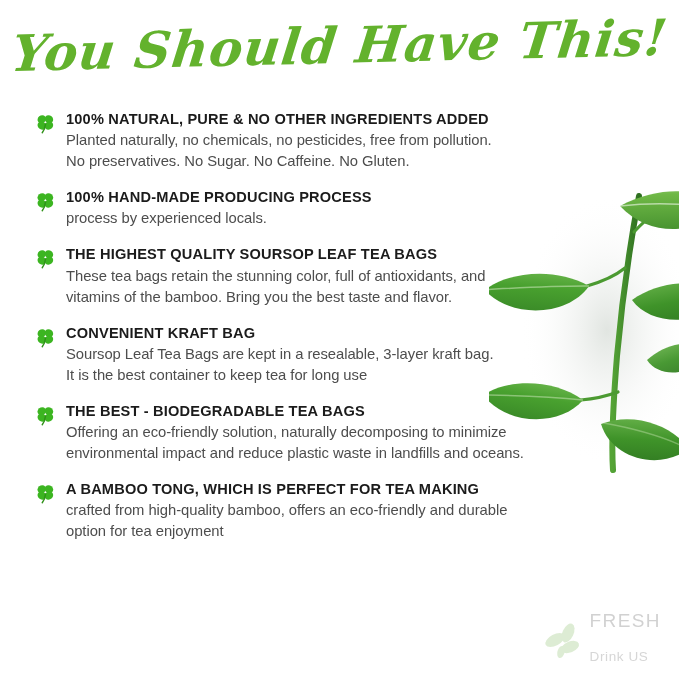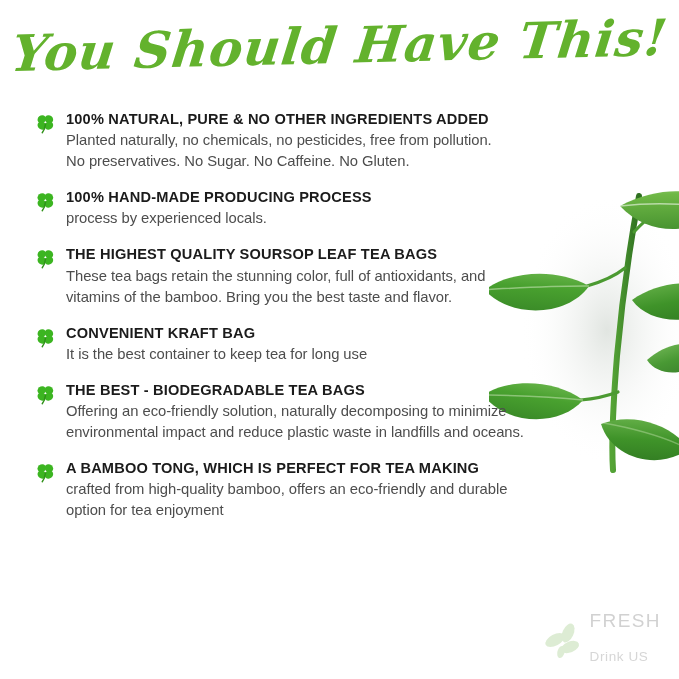--- a/index.html
+++ b/index.html
@@ -281,20 +281,21 @@
             <ellipse cx="8.1" cy="7.6" rx="4.6" ry="4.1" transform="rotate(-40 8.1 7.6)"></ellipse>
             <ellipse cx="15.6" cy="7.6" rx="4.6" ry="4.1" transform="rotate(40 15.6 7.6)"></ellipse>
             <ellipse cx="8.1" cy="14.2" rx="4.6" ry="4.1" transform="rotate(40 8.1 14.2)"></ellipse>
             <ellipse cx="15.6" cy="14.2" rx="4.6" ry="4.1" transform="rotate(-40 15.6 14.2)"></ellipse>
           </g>
           <path d="M12 12.6 C 11.6 16.4, 10.4 19.3, 8.6 21.6" stroke="#2f9119" stroke-width="1.5" fill="none" stroke-linecap="round"></path>
         </svg>
       </span>
       <p class="feature-heading">CONVENIENT KRAFT BAG</p>
       <p class="feature-body">
+        <span>Soursop Leaf Tea Bags are kept in a resealable, 3-layer kraft bag.</span>
         <span>It is the best container to keep tea for long use</span>
       </p>
     </div>
 
     <div class="feature">
       <span class="clover">
         <svg width="23" height="23" viewBox="0 0 24 24" xmlns="http://www.w3.org/2000/svg" aria-hidden="true">
           <g fill="#3cb521">
             <ellipse cx="8.1" cy="7.6" rx="4.6" ry="4.1" transform="rotate(-40 8.1 7.6)"></ellipse>
             <ellipse cx="15.6" cy="7.6" rx="4.6" ry="4.1" transform="rotate(40 15.6 7.6)"></ellipse>

